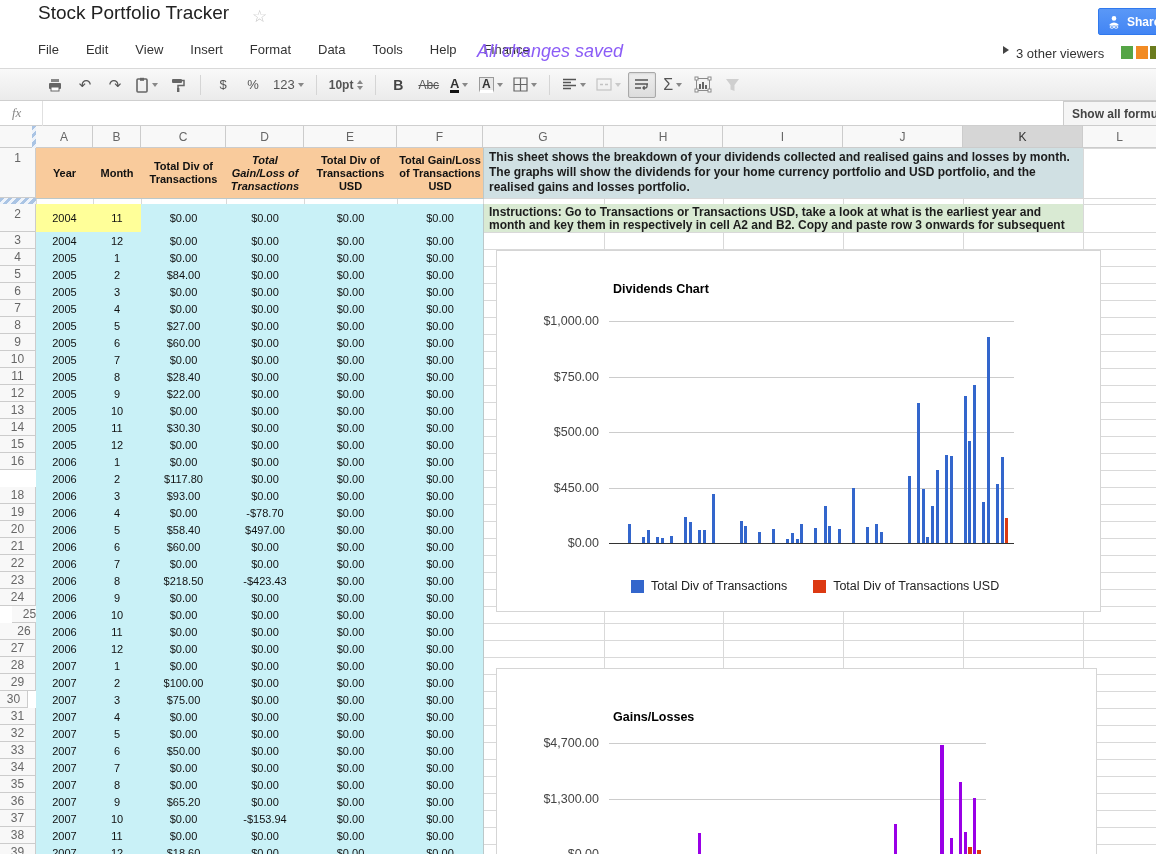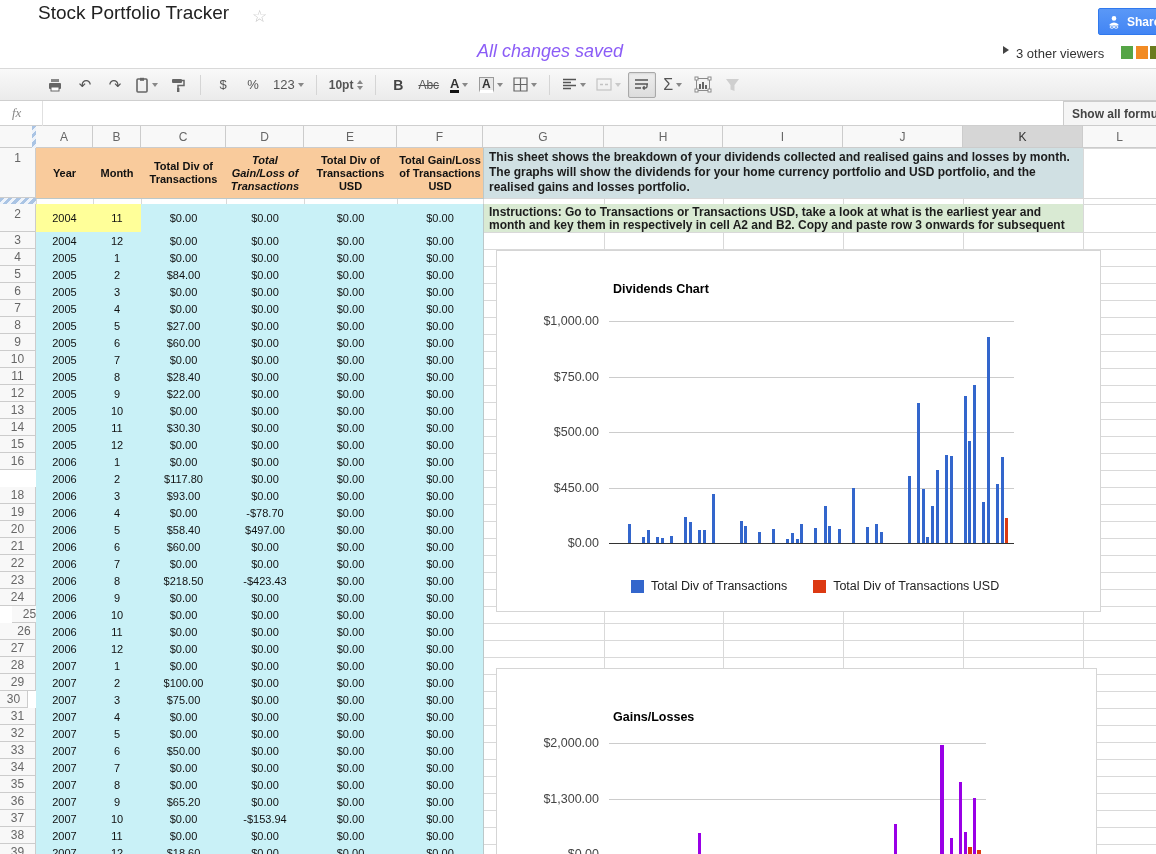--- a/index.html
+++ b/index.html
@@ -91,20 +91,31 @@
   <div class="share-btn">
     <svg width="14" height="14" viewBox="0 0 14 14">
       <circle cx="7" cy="3.4" r="2.3" fill="#fff"></circle>
       <path d="M2.6 9.2 Q7 5.8 11.4 9.2 L11.4 10.4 L2.6 10.4 Z" fill="#fff"></path>
       <rect x="3.2" y="11" width="3.4" height="2.2" rx="1.1" fill="none" stroke="#fff"></rect>
       <rect x="7.4" y="11" width="3.4" height="2.2" rx="1.1" fill="none" stroke="#fff"></rect>
     </svg>
     <span class="lbl">Share</span>
   </div>
 
+  <div class="menubar" id="menus">
+      <span class="menu-item">File</span>
+      <span class="menu-item">Edit</span>
+      <span class="menu-item">View</span>
+      <span class="menu-item">Insert</span>
+      <span class="menu-item">Format</span>
+      <span class="menu-item">Data</span>
+      <span class="menu-item">Tools</span>
+      <span class="menu-item">Help</span>
+      <span class="menu-item">Finance</span>
+    </div>
   <div class="saved">All changes saved</div>
   <div class="viewers">
     <span class="tri-right"></span>
     <span>3 other viewers</span>
   </div>
   <div id="viewer-squares">
       <div class="sq" style="left: 1121px; background: rgb(85, 165, 70);"></div>
       <div class="sq" style="left: 1135.5px; background: rgb(242, 139, 36);"></div>
       <div class="sq" style="left: 1150px; background: rgb(107, 124, 30);"></div>
     </div>
@@ -642,21 +653,21 @@
         <div class="bar" style="left: 475.82px; top: 134.38px; width: 3px; height: 157.62px; background: rgb(51, 102, 204);"></div>
         <div class="bar" style="left: 485.14px; top: 250.93px; width: 3px; height: 41.07px; background: rgb(51, 102, 204);"></div>
         <div class="bar" style="left: 489.8px; top: 85.54px; width: 3px; height: 206.46px; background: rgb(51, 102, 204);"></div>
         <div class="bar" style="left: 499.12px; top: 233.17px; width: 3px; height: 58.83px; background: rgb(51, 102, 204);"></div>
         <div class="bar" style="left: 503.78px; top: 205.864px; width: 3px; height: 86.136px; background: rgb(51, 102, 204);"></div>
         <div class="bar" style="left: 508.44px; top: 267.136px; width: 3px; height: 24.864px; background: rgb(220, 57, 18);"></div>
       </div>
 
     <div class="chartbox" id="chart1" style="left:496px;top:542px;width:601px;height:200px;">
       <div class="chart-title" style="left:116px;top:41px;">Gains/Losses</div>
-    <div class="ytick" style="left: 0px; top: 67px;">$2,000.00</div>
+    <div class="ytick" style="left: 0px; top: 67px;">$4,700.00</div>
         <div class="cgrid" style="left: 112px; top: 74px; width: 377px;"></div>
         <div class="ytick" style="left: 0px; top: 123px;">$1,300.00</div>
         <div class="cgrid" style="left: 112px; top: 130px; width: 377px;"></div>
         <div class="ytick" style="left: 0px; top: 178px;">$0.00</div>
         <div class="bar" style="left: 200.88px; top: 163.828px; width: 3.5px; height: 21.1722px; background: rgb(153, 0, 230);"></div>
         <div class="bar" style="left: 396.6px; top: 155.18px; width: 3.5px; height: 29.82px; background: rgb(153, 0, 230);"></div>
         <div class="bar" style="left: 443.2px; top: 76.37px; width: 3.5px; height: 108.63px; background: rgb(153, 0, 230);"></div>
         <div class="bar" style="left: 452.52px; top: 169.025px; width: 3.5px; height: 15.975px; background: rgb(153, 0, 230);"></div>
         <div class="bar" style="left: 461.84px; top: 112.58px; width: 3.5px; height: 72.42px; background: rgb(153, 0, 230);"></div>
         <div class="bar" style="left: 466.5px; top: 163.061px; width: 3.5px; height: 21.939px; background: rgb(153, 0, 230);"></div>

